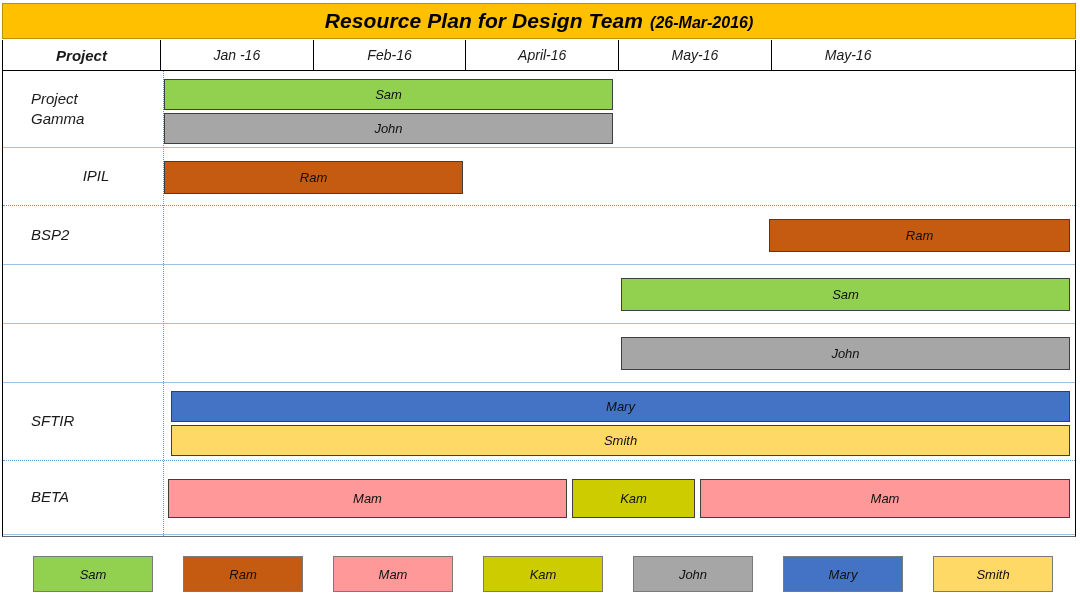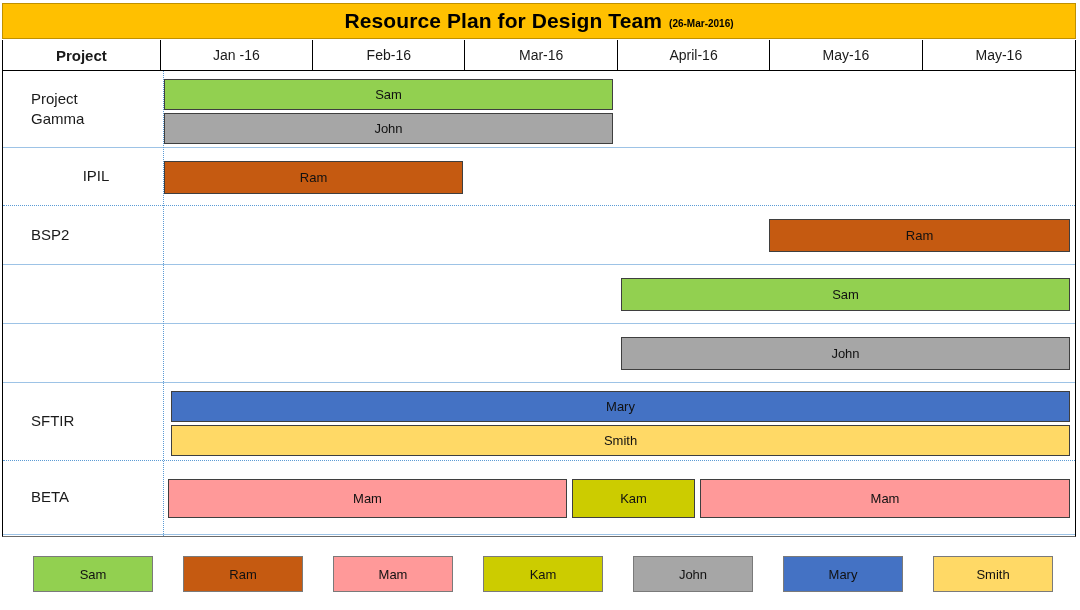--- a/index.html
+++ b/index.html
@@ -10,20 +10,21 @@
   body {
     font-family: "Liberation Sans", sans-serif;
     -webkit-font-smoothing: antialiased;
   }
   #page {
     position: relative;
     width: 1080px;
     height: 610px;
     overflow: hidden;
     background: #ffffff;
+    font-style: italic;
   }
 
   
   #title-bar {
     position: absolute;
     left: 2px;
     top: 3px;
     width: 1074px;
     height: 36px;
     background: #FFC000;
@@ -33,21 +34,21 @@
     align-items: center;
     justify-content: center;
   }
   #title-main {
     font-size: 21px;
     font-weight: bold;
     color: #000000;
     letter-spacing: 0.1px;
   }
   #title-date {
-    font-size: 10px;
+    font-size: 16px;
     font-weight: bold;
     color: #000000;
     margin-left: 7px;
     position: relative;
     top: 2px;
   }
 
   
   #header-row {
     position: absolute;
@@ -175,21 +176,20 @@
 
   <div id="title-bar">
     <span id="title-main">Resource Plan for Design Team</span>
     <span id="title-date">(26-Mar-2016)</span>
   </div>
 
   <div id="header-row">
     <div id="hdr-project" class="hdr-cell">Project</div>
     <div class="hdr-cell hdr-month">Jan -16</div>
     <div class="hdr-cell hdr-month">Feb-16</div>
-    <div class="hdr-cell hdr-month">Mar-16</div>
     <div class="hdr-cell hdr-month">April-16</div>
     <div class="hdr-cell hdr-month">May-16</div>
     <div class="hdr-cell hdr-month">May-16</div>
   </div>
 
   <div id="grid-body">
     <div class="grid-row" style="height: 77px;">
         <div class="row-label">
           <span>Project</span>
           <span>Gamma</span>

